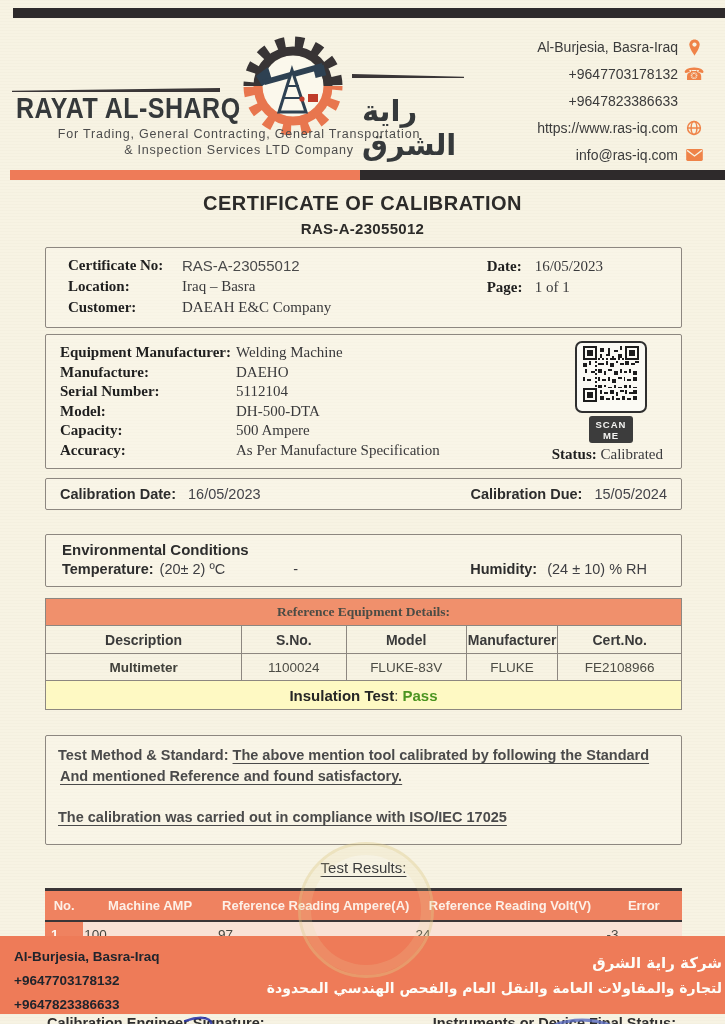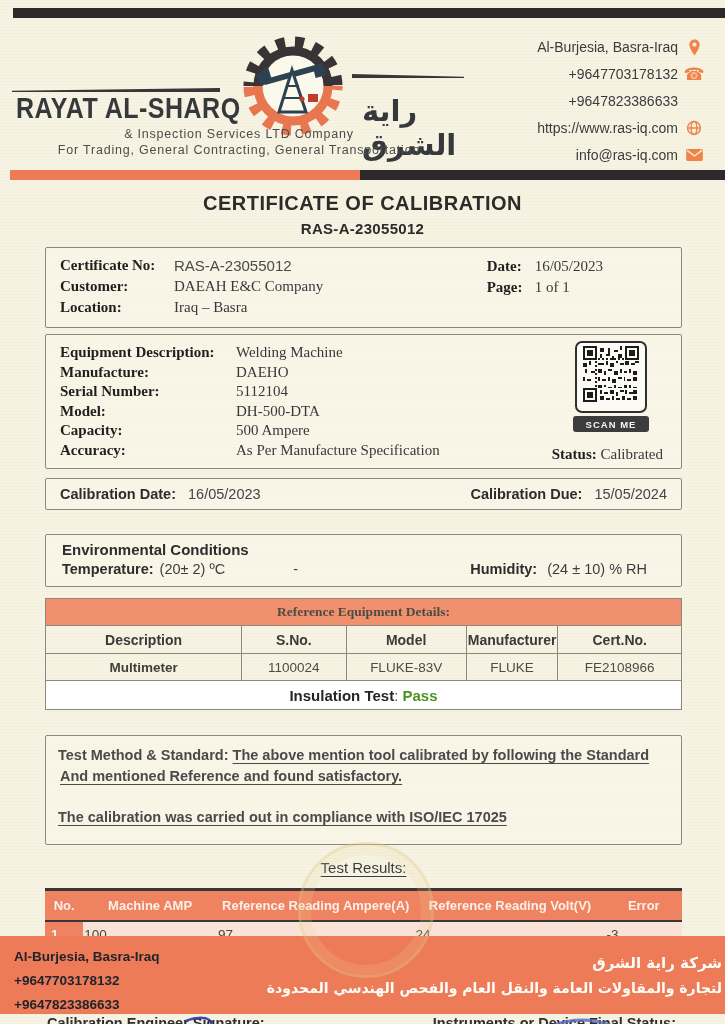--- a/index.html
+++ b/index.html
@@ -29,54 +29,54 @@
   .divider{display:flex;height:10px;margin:4px 0 0 10px;}
   .div-orange{width:350px;background:#ee7b58;}
   .div-dark{flex:1;background:#2e2a2b;}
   
   .titleblk{text-align:center;margin-top:12px;}
   .titleblk .t1{font-size:20px;font-weight:bold;color:#2c2b29;letter-spacing:.5px;}
   .titleblk .t2{font-size:15px;font-weight:bold;color:#2c2b29;margin-top:5px;letter-spacing:.3px;}
   
   .main{margin:0 43px 0 45px;}
   .box{border:1.6px solid #8d8780;border-radius:2px;background:rgba(255,253,245,.25);}
-  .cert-box{margin-top:10px;padding:7px 14px 9px;position:relative;}
+  .cert-box{margin-top:10px;padding:7px 22px 9px;position:relative;}
   .info-row{display:flex;font-size:15px;line-height:21px;}
   .info-row .lbl{font-family:"Liberation Serif",serif;font-weight:bold;color:#1f1f1f;width:114px;}
   .info-row .val{font-family:"Liberation Serif",serif;color:#39393b;}
   .info-row .val.sans{font-family:"Liberation Sans",sans-serif;color:#4a4a4a;}
   .cert-right{position:absolute;right:78px;top:8px;}
   .cert-right .info-row .lbl{width:48px;}
   .equip-box{margin-top:6px;padding:8px 14px 8px;position:relative;}
   .equip-box .info-row{line-height:19.5px;}
   .equip-box .info-row .lbl{width:176px;}
   .qr-wrap{position:absolute;right:28px;top:6px;width:84px;text-align:center;}
   .qr-frame{width:62px;height:62px;margin:0 auto;border:2.5px solid #2f2f2f;border-radius:7px;background:#fbfaf4;padding:3px;}
-  .qr-banner{width:76px;margin:3px auto 0;background:#3c3c3c;color:#f4f4f2;border-radius:3px;font-size:9.5px;font-weight:bold;letter-spacing:1px;padding:2.5px 0;text-align:center;}
+  .qr-banner{width:44px;margin:3px auto 0;background:#3c3c3c;color:#f4f4f2;border-radius:3px;font-size:9.5px;font-weight:bold;letter-spacing:1px;padding:2.5px 0;text-align:center;}
   .status-line{position:absolute;right:18px;bottom:5px;font-size:15px;font-family:"Liberation Serif",serif;color:#39393b;}
   .status-line b{color:#1f1f1f;}
   .caldate-box{margin-top:9px;padding:7px 14px;display:flex;justify-content:space-between;font-size:14.5px;}
   .caldate-box b{color:#2d2d2d;}
   .caldate-box .v{color:#44444a;margin-left:8px;}
   .env-box{margin-top:24px;padding:6px 16px 9px;}
   .env-h{font-size:15px;font-weight:bold;color:#2d2d2d;}
   .env-row{display:flex;align-items:baseline;font-size:14.5px;margin-top:3px;}
   .env-row b{color:#2d2d2d;}
   .env-row .v{color:#3e3e42;margin-left:6px;}
   .env-dash{margin-left:68px;color:#3e3e42;}
   .env-hum{margin-left:auto;margin-right:18px;}
   
   table{border-collapse:collapse;width:100%;}
   .ref-table{margin-top:11px;}
   .ref-table th,.ref-table td{border:1.2px solid #8d8780;}
   .ref-title{background:#f0906c;color:#8a1f1f;font-family:"Liberation Serif",serif;font-size:15.5px;font-weight:bold;height:25px;text-align:center;}
   .ref-head th{font-size:14px;color:#3a3a3a;height:25px;font-weight:bold;}
   .ref-table td{font-size:13.5px;color:#4c4c45;height:24px;text-align:center;}
   .ref-table td.desc{font-weight:bold;color:#40403a;}
-  .ins-row td{background:#ffffff;font-size:15px;height:26px;}
+  .ins-row td{background:#fef9c3;font-size:15px;height:26px;}
   .ins-row b{color:#262626;}
   .ins-pass{color:#4b9420;font-weight:bold;}
   
   .method-box{margin-top:25px;padding:9px 12px 16px;font-size:14.5px;font-weight:bold;color:#4a4a4a;line-height:21px;}
   .u{text-decoration:underline;text-underline-offset:3px;}
   .method-spacer{height:20px;}
   .tr-heading{margin-top:14px;text-align:center;font-size:15px;font-weight:normal;color:#3c3c3c;}
   
   .tr-table{margin-top:12px;border-top:3px solid #3a3537;border-bottom:3px solid #3a3537;}
   .tr-table th{background:#ef8260;color:#fdf0e7;font-size:13px;font-weight:bold;height:27px;border-bottom:2.5px solid #3a3537;}
@@ -132,22 +132,22 @@
       <path d="M24 40 L36 31 L40 44 L30 50 Z" fill="#2e4152"></path>
       <path d="M30 44 L90 27 L91 33 L33 49 Z" fill="#2e4152"></path>
       <path d="M60 34 L47 76 L74 76 Z" fill="#fbf8ec" stroke="#2e4152" stroke-width="3"></path>
       <path d="M52 62 L70 62 M55 50 L67 50" stroke="#2e4152" stroke-width="2"></path>
       <rect x="82" y="30" width="11" height="11" fill="#2e4152" transform="rotate(-14 87 35)"></rect>
       <rect x="76" y="58" width="10" height="8" fill="#c03c2a"></rect>
       <circle cx="70" cy="63" r="2.6" fill="#c03c2a"></circle>
     </svg>
     <div class="brand-arabic">راية الشرق</div>
     <div class="tagline">
+      <div>For Trading, General Contracting, General Transportation</div>
       <div>&amp; Inspection Services LTD Company</div>
-      <div>For Trading, General Contracting, General Transportation</div>
     </div>
   </div>
   <div class="header-right">
     <div class="crow">
       <span>Al-Burjesia, Basra-Iraq</span>
       <span class="ic">
         <svg width="13" height="17" viewBox="0 0 16 20">
             <path d="M8 0C4.4 0 1.6 2.8 1.6 6.4 1.6 11.2 8 20 8 20s6.4-8.8 6.4-13.6C14.4 2.8 11.6 0 8 0z" fill="#ef8348"></path>
             <circle cx="8" cy="6.4" r="2.6" fill="#f7f3e3"></circle>
           </svg>
@@ -195,42 +195,42 @@
 </div>
 
 <div class="main">
 
   <div class="box cert-box">
     <div class="info-row">
       <span class="lbl">Certificate No:</span>
       <span class="val sans">RAS-A-23055012</span>
     </div>
     <div class="info-row">
+      <span class="lbl">Location:</span>
+      <span class="val">Iraq – Basra</span>
+    </div>
+    <div class="info-row">
       <span class="lbl">Customer:</span>
       <span class="val">DAEAH E&amp;C Company</span>
-    </div>
-    <div class="info-row">
-      <span class="lbl">Location:</span>
-      <span class="val">Iraq – Basra</span>
     </div>
     <div class="cert-right">
       <div class="info-row">
         <span class="lbl">Date:</span>
         <span class="val">16/05/2023</span>
       </div>
       <div class="info-row">
         <span class="lbl">Page:</span>
         <span class="val">1 of 1</span>
       </div>
     </div>
   </div>
 
   <div class="box equip-box">
     <div class="info-row">
-      <span class="lbl">Equipment Description:</span>
+      <span class="lbl">Equipment Manufacturer:</span>
       <span class="val">Welding Machine</span>
     </div>
     <div class="info-row">
       <span class="lbl">Manufacture:</span>
       <span class="val">DAEHO</span>
     </div>
     <div class="info-row">
       <span class="lbl">Serial Number:</span>
       <span class="val">5112104</span>
     </div>

